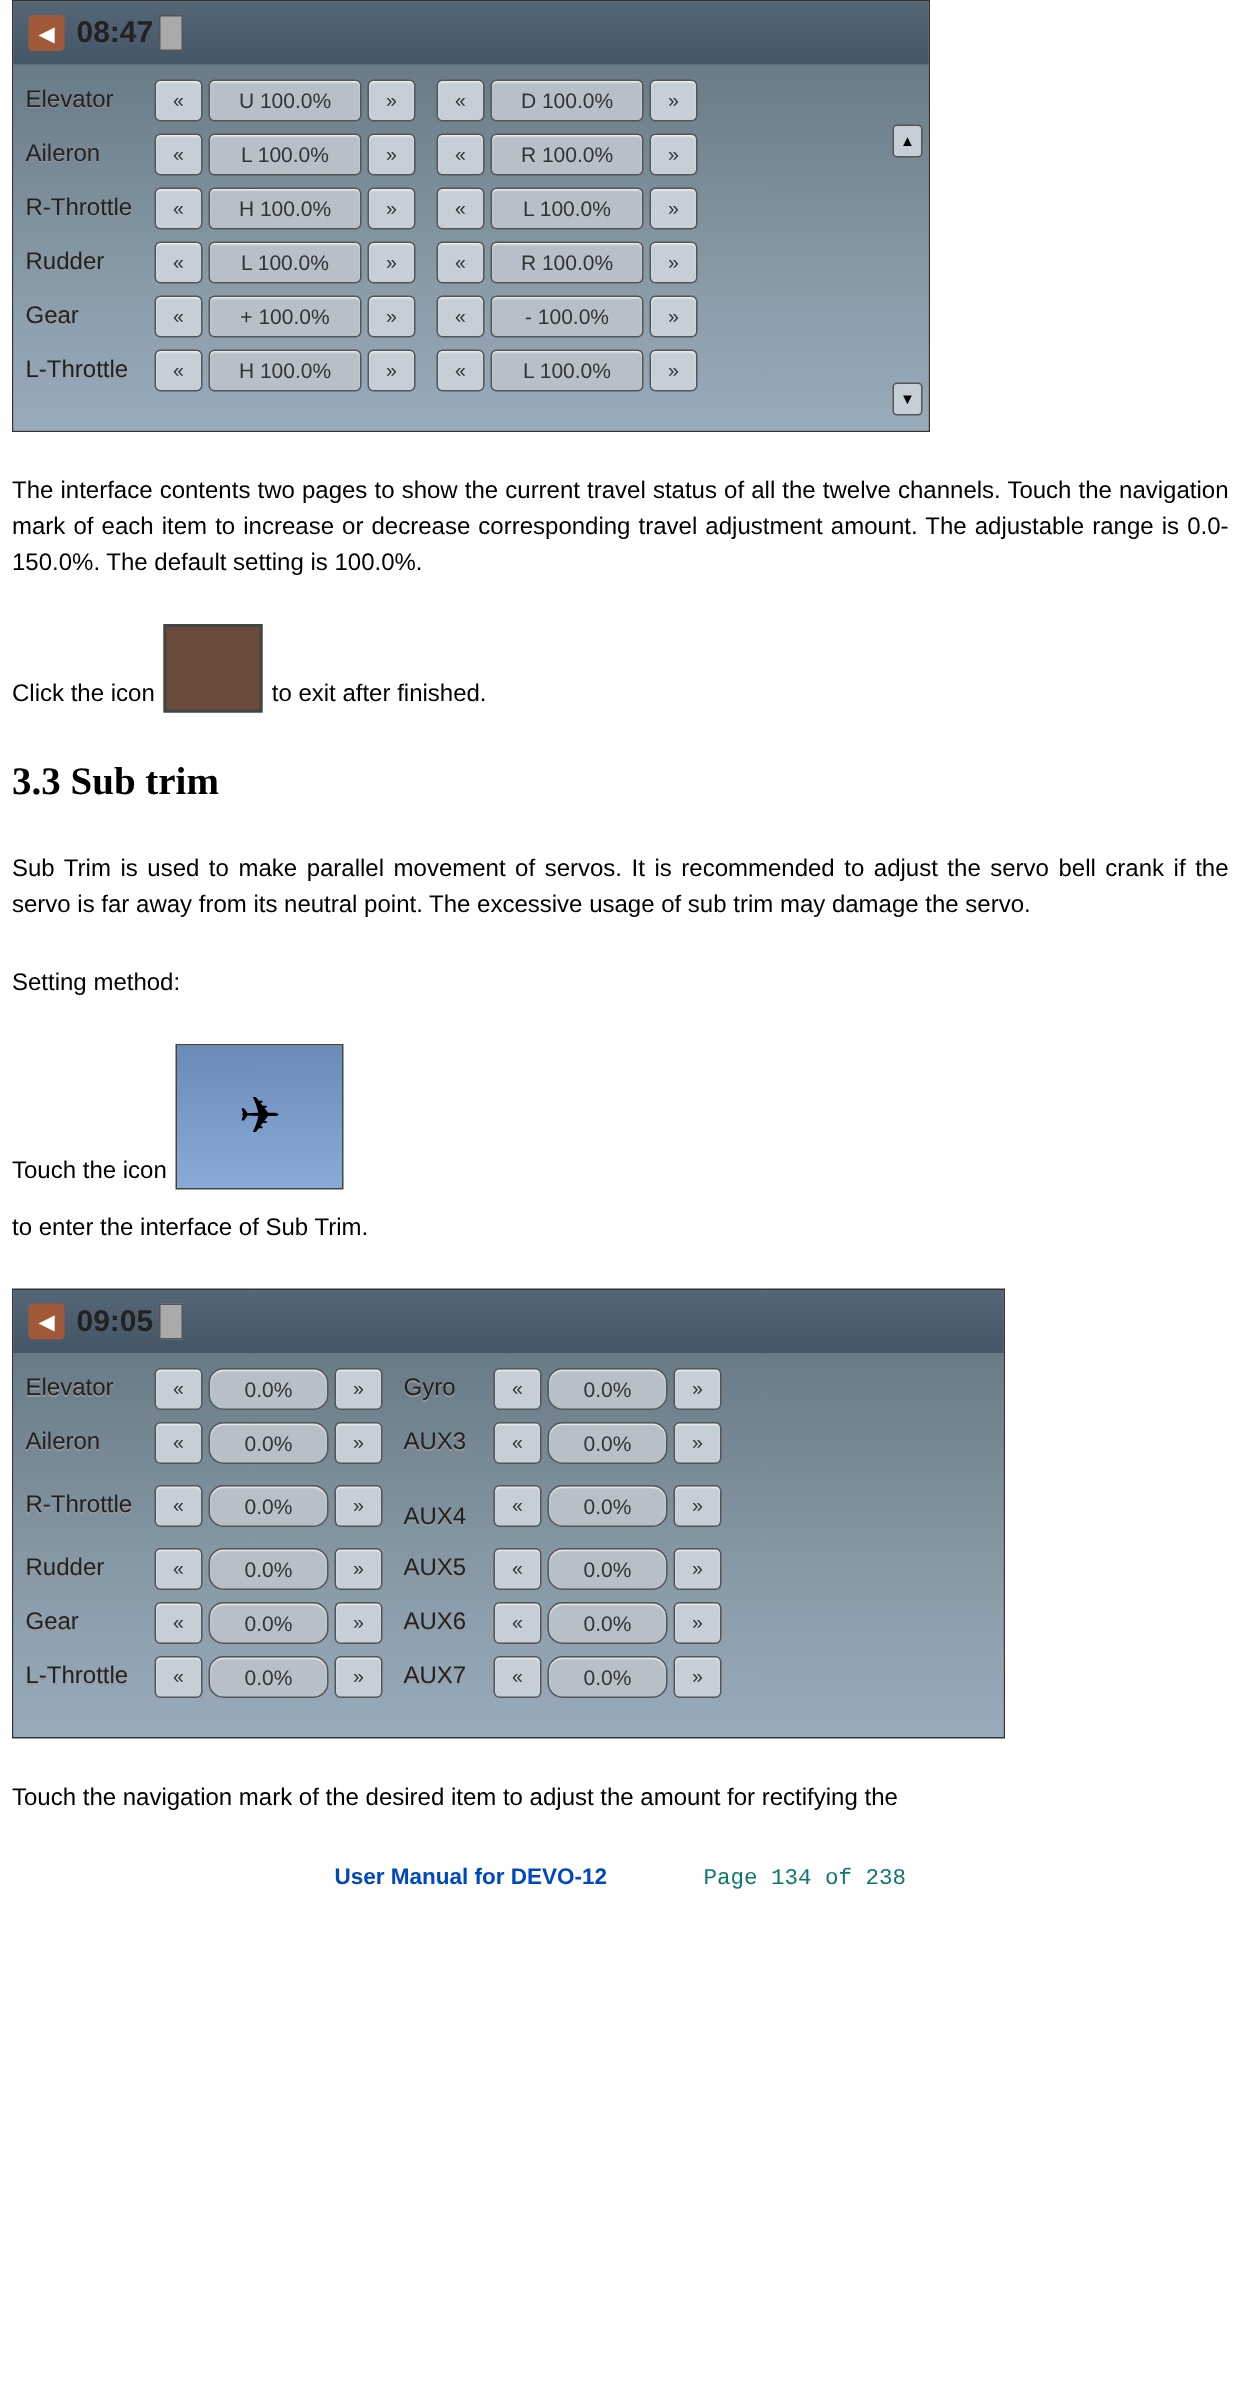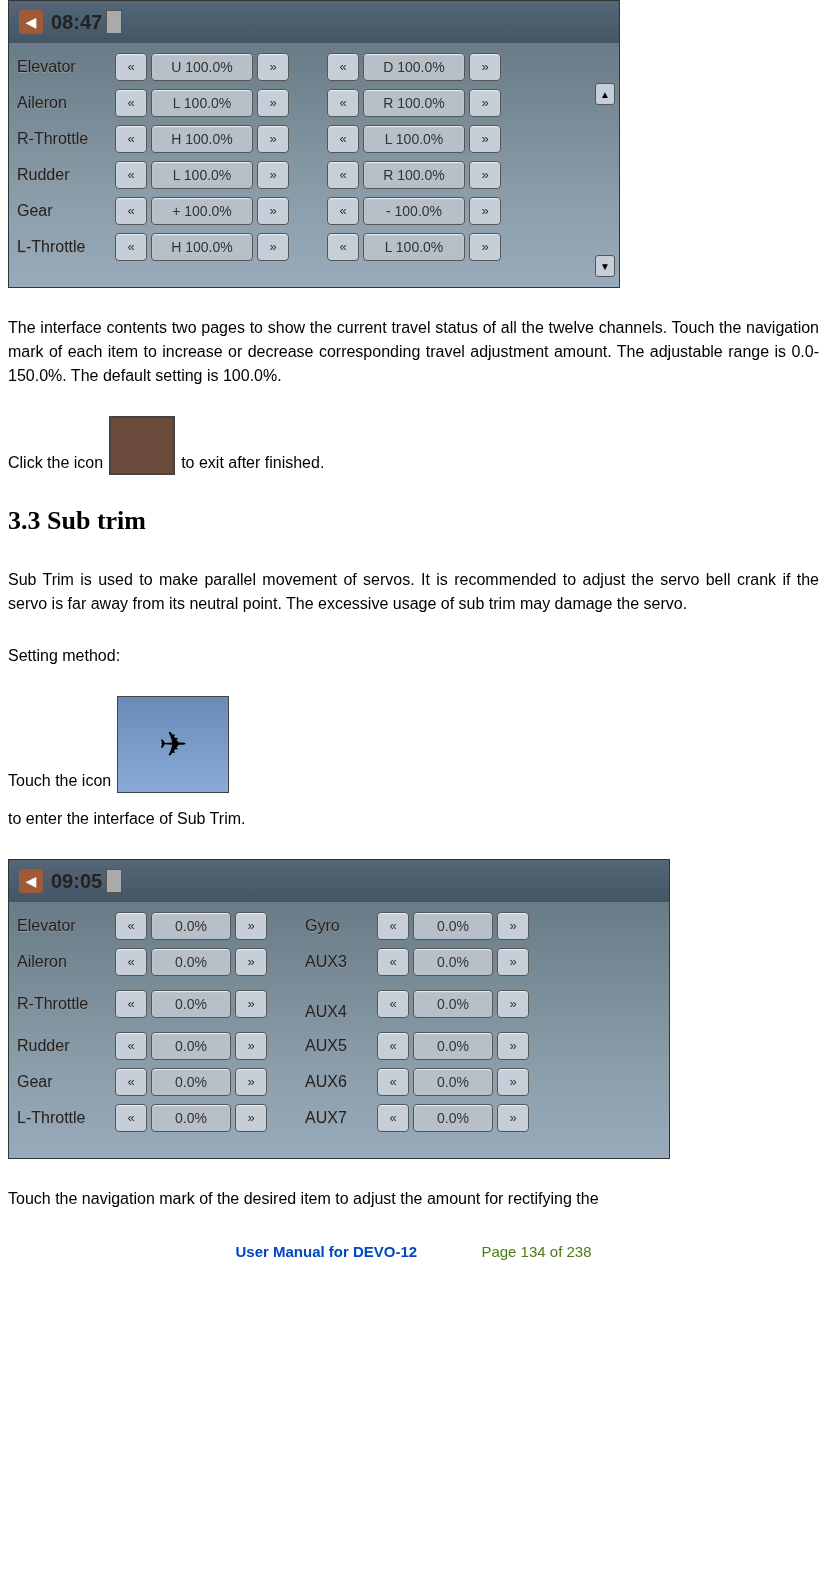--- a/index.html
+++ b/index.html
@@ -49,21 +49,20 @@
   }
   .s-body {
     padding: 10px 8px 18px 8px;
     background: linear-gradient(#6a7b88, #8a9ba8 60%, #9ab 100%);
     position: relative;
   }
   .row {
     display: flex;
     align-items: center;
     margin-bottom: 8px;
-    gap: 12px;
   }
   .ch-label {
     width: 86px;
     color: #222;
     font-size: 16px;
     text-shadow: 0 1px 0 #999;
   }
   .cell {
     display: flex;
     align-items: center;
@@ -89,21 +88,21 @@
     background: #b7c0c9;
     border: 1px solid #555;
     border-radius: 4px;
     display: flex;
     align-items: center;
     justify-content: center;
     font-size: 14px;
     color: #333;
     box-shadow: inset 0 1px 1px #eee;
   }
-  .val-box.sm { min-width: 78px; }
+  .val-box.sm { min-width: 78px; border-radius: 10px; }
   .side-scroll {
     position: absolute;
     right: 6px;
     top: 40px;
     bottom: 10px;
     width: 18px;
     display: flex;
     flex-direction: column;
     justify-content: space-between;
   }
@@ -162,21 +161,21 @@
     font-weight: bold;
     font-size: 26px;
     margin: 26px 0 12px 0;
   }
   .footer {
     text-align: center;
     margin: 30px 0 10px 0;
     font-size: 15px;
   }
   .footer .blue { color: #0047c2; font-weight: bold; }
-  .footer .red { color: #4d7c0f; margin-left: 60px; }
+  .footer .red { color: #0f766e; margin-left: 60px; font-family: Liberation Mono, monospace; }
 </style>
 </head>
 <body>
 
 <div class="screenshot" style="width:610px;">
   <div class="s-header">
     <div class="back">◀</div>
     <div class="clock">08:47</div>
     <div class="batt"></div>
   </div>

